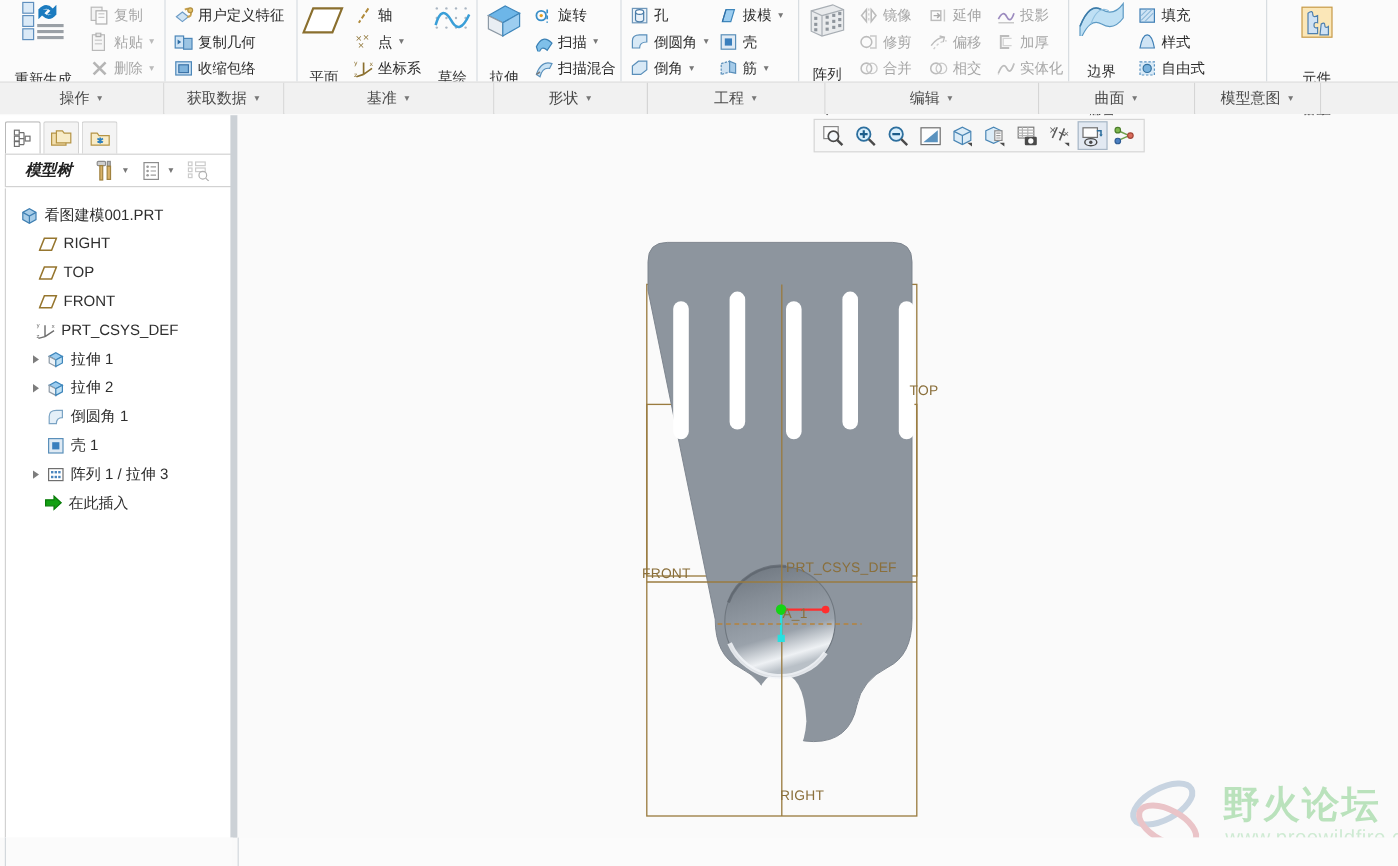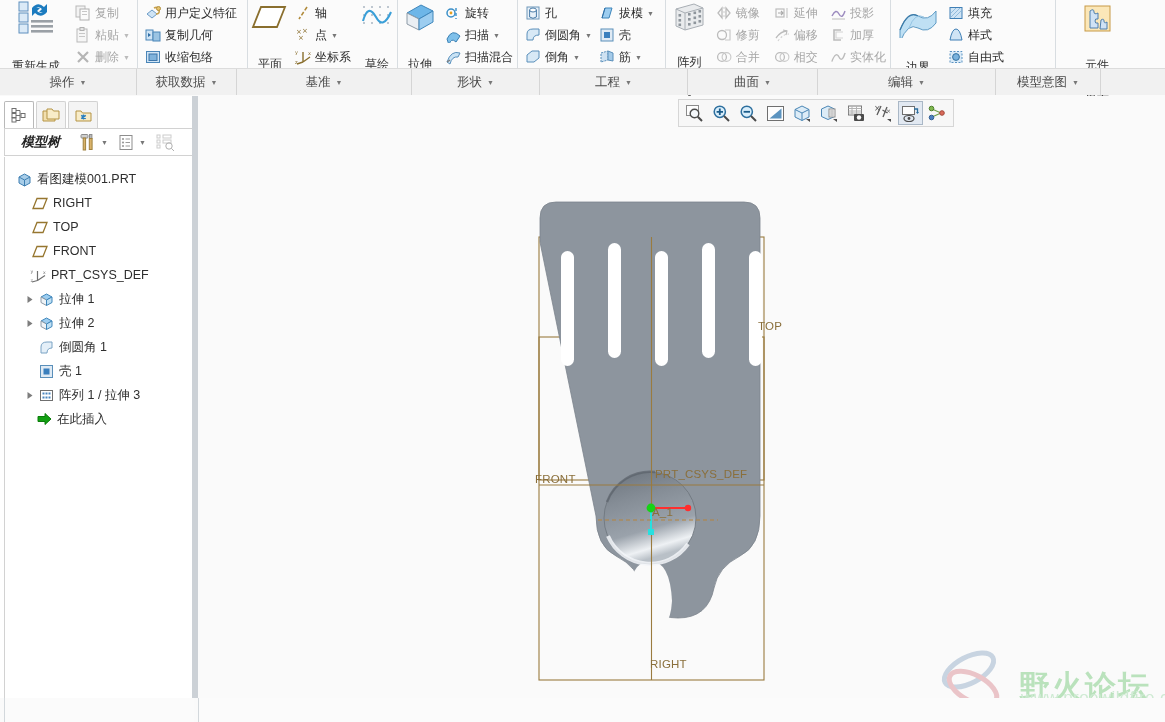--- a/index.html
+++ b/index.html
@@ -75,21 +75,21 @@
                  background:#f7f7f7; border:1px solid #d6d6d6; padding:2px; }
   .gtbtn { width:25px; height:24px; display:flex; align-items:center; justify-content:center;
            border:1px solid transparent; margin:0 1px; }
   .gtbtn.sel { border:1px solid #a9b7c6; background:#e2e9f2; }
 
   .dlabel { position:absolute; font-size:11.5px; color:#8a6f3b; font-family:"Liberation Sans",sans-serif;
             white-space:nowrap; letter-spacing:0.2px; }
 
   #watermark { position:absolute; right:8px; bottom:8px; width:220px; height:68px;
                opacity:0.40; pointer-events:none; }
-  #wm-text { position:absolute; left:82px; top:20px; font-size:31px; font-weight:bold;
+  #wm-text { position:absolute; left:82px; top:4px; font-size:31px; font-weight:bold;
              color:#5bbf62; letter-spacing:2px; font-family:"DejaVu Sans", sans-serif; }
   #wm-url  { position:absolute; left:84px; top:42px; font-size:17px; color:#8fd49a;
              font-family:"Liberation Sans", sans-serif; letter-spacing:0.4px; }
 
   
   #footer { position:absolute; left:0; top:698px; width:1165px; height:24px; background:#fafafa; }
   #footer .fcell { position:absolute; top:0; height:24px; background:#fbfbfb; border-left:1px solid #d3d8dc; }
 </style>
 </head>
 <body>
@@ -470,21 +470,21 @@
                 <path d="M2 12 q4 -10 7 -4 q3 6 6 -4" fill="none" stroke="#bcbcbc" stroke-width="1.4"></path>
                 <path d="M2 12 L2 13 M15 4 L15 5" stroke="#c9c9c9"></path>
               </svg>
             </span>
             <span class="slabel">实体化</span>
           </div>
         </div>
       </div>
 
       <div class="rgroup" style="width:165px">
-        <div class="big-btn" style="width:54px;padding-top:8px">
+        <div class="big-btn" style="width:54px;padding-top:0">
           <span class="glyph">
             <svg width="44" height="30" viewBox="0 0 44 30">
               <path d="M4 22 q8 -20 18 -14 q10 6 18 -5 l0 12 q-8 11 -18 5 q-10 -6 -18 14 z" fill="#bfe0f4" stroke="#5d9ac4"></path>
               <path d="M4 22 q8 -20 18 -14" fill="none" stroke="#3d7ba8" stroke-width="1.3"></path>
               <path d="M13 20 q6 -16 15 -11" fill="none" stroke="#8fc0e0" stroke-width="0.9"></path>
             </svg>
           </span>
           <span class="blabel two">边界</span>
           <span class="blabel two">混合</span>
         </div>
@@ -548,26 +548,26 @@
           <span class="gcaret">▼</span>
       </div>
       <div class="gtab" style="width:128px">
         <span>形状</span>
           <span class="gcaret">▼</span>
       </div>
       <div class="gtab" style="width:148px">
         <span>工程</span>
           <span class="gcaret">▼</span>
       </div>
+      <div class="gtab" style="width:178px">
+        <span>编辑</span>
+          <span class="gcaret">▼</span>
+      </div>
       <div class="gtab" style="width:130px">
         <span>曲面</span>
-          <span class="gcaret">▼</span>
-      </div>
-      <div class="gtab" style="width:178px">
-        <span>编辑</span>
           <span class="gcaret">▼</span>
       </div>
       <div class="gtab" style="width:105px">
         <span>模型意图</span>
           <span class="gcaret">▼</span>
       </div>
       <div class="gtab blank" style="width:64px"></div>
     </div>
   </div>
 

